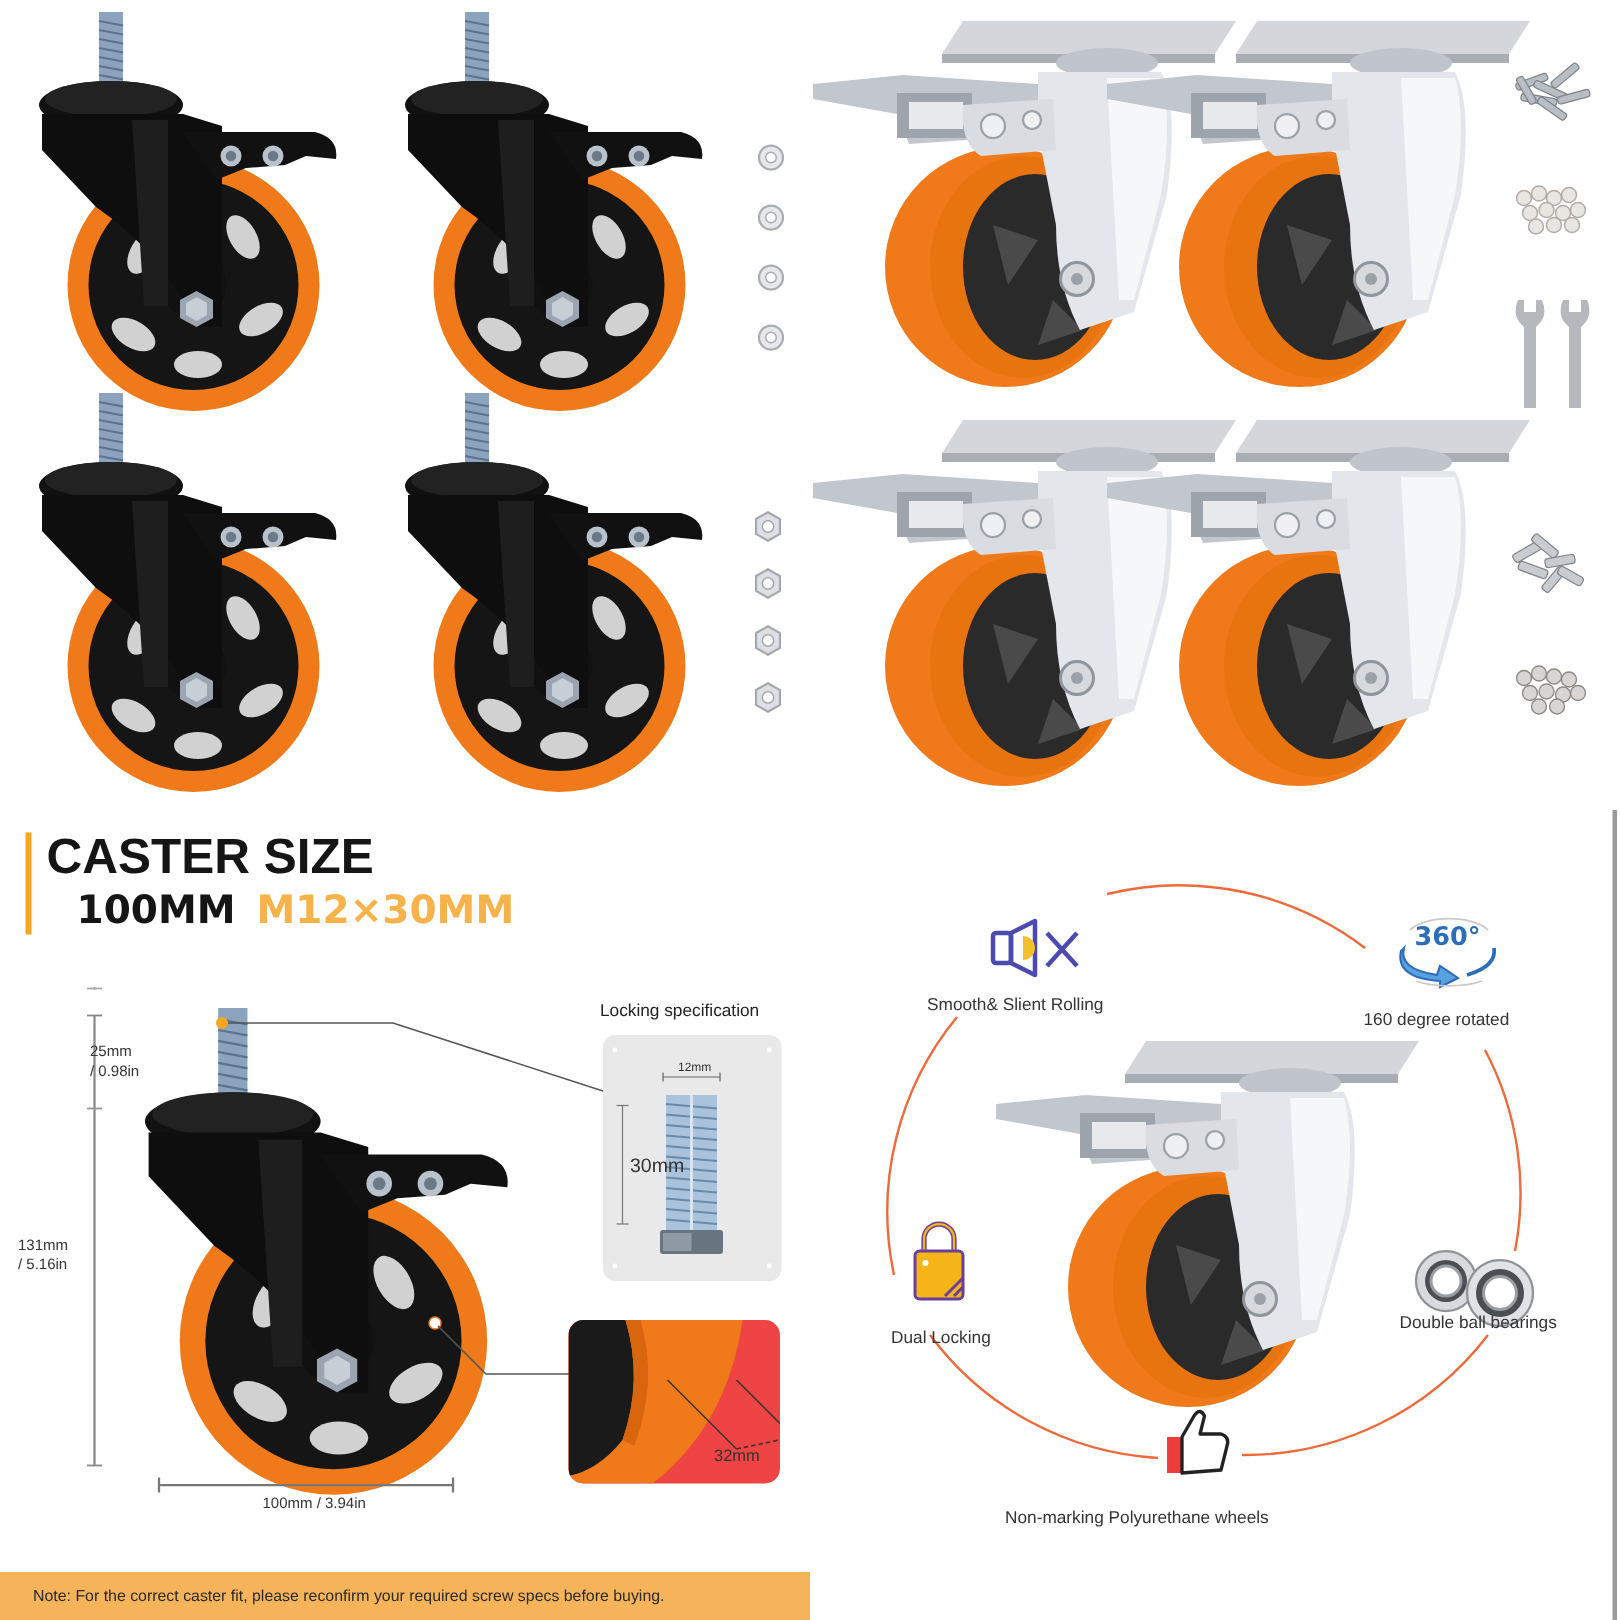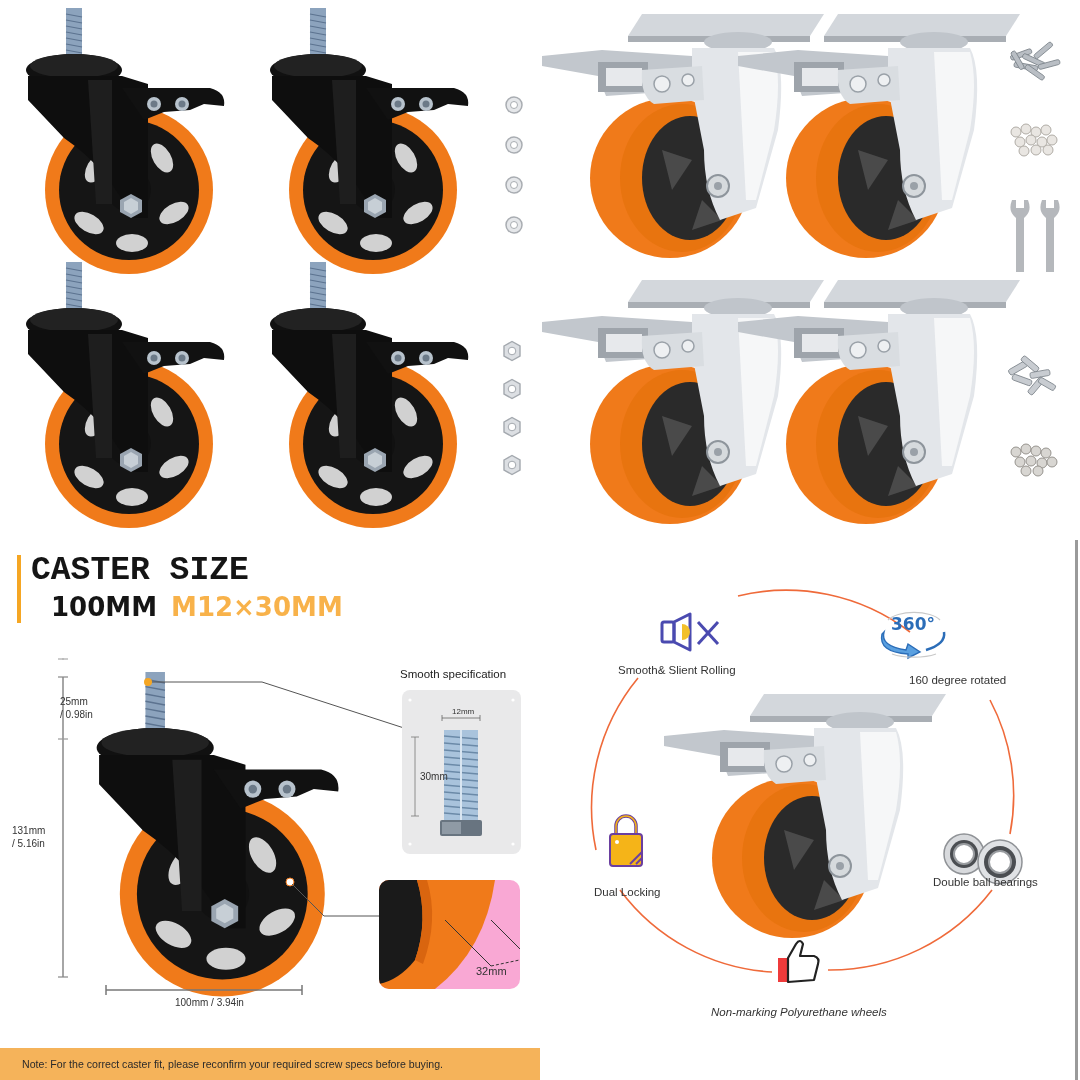--- a/index.html
+++ b/index.html
@@ -3,30 +3,30 @@
 <meta charset="utf-8">
 <style>
   * { box-sizing: border-box; margin: 0; padding: 0; }
   html, body { width: 1080px; height: 1080px; background: #ffffff; overflow: hidden; }
   body { position: relative; font-family: "Liberation Sans", sans-serif; }
   .abs { position: absolute; }
   svg { display: block; overflow: visible; }
 
   
   .caster-title-bar { position: absolute; left: 17px; top: 555px; width: 4px; height: 68px; background: #f5a623; }
-  .caster-title { position: absolute; left: 31px; top: 552px; font-family: Liberation Mono, monospace; font-weight: bold; font-size: 33px; letter-spacing: 0px; color: #151515; }
+  .caster-title { position: absolute; left: 31px; top: 552px; font-family: Liberation Sans, sans-serif; font-weight: bold; font-size: 33px; letter-spacing: 0px; color: #151515; }
   .caster-sub { position: absolute; left: 31px; top: 592px; font-family: "DejaVu Sans", sans-serif; font-size: 26px; font-weight: bold; color: #151515; margin-left: 20px; }
   .caster-sub .accent { color: #f8b24a; margin-left: 14px; }
 
   .dim-label { position: absolute; font-size: 10px; color: #333; line-height: 13px; }
 
   .thread-card { position: absolute; left: 402px; top: 690px; width: 119px; height: 164px; background: #e9e9ea; border-radius: 8px; padding-left: 21px; }
   .thread-title { position: absolute; left: 400px; top: 668px; font-size: 11.5px; color: #222; }
 
-  .tread-card { position: absolute; left: 379px; top: 880px; width: 141px; height: 109px; background: #f9a8d4; border-radius: 10px; overflow: hidden; }
+  .tread-card { position: absolute; left: 379px; top: 880px; width: 141px; height: 109px; background: #ef4444; border-radius: 10px; overflow: hidden; }
 
   .note-bar { position: absolute; left: 0; top: 1048px; width: 540px; height: 32px; background: #f5b35a; }
   .note-text { position: absolute; left: 22px; top: 1058px; font-size: 10.6px; color: #2a2a2a; }
 
   .feature-label { position: absolute; font-size: 11.5px; color: #333; white-space: nowrap; }
 
   .right-edge { position: absolute; left: 1075px; top: 540px; width: 3px; height: 540px; background: #9a9a9a; }
 </style>
 </head>
 <body>
@@ -249,21 +249,21 @@
   <polyline points="152,214 184,246 240,246" fill="none" stroke="#555" stroke-width="1"></polyline>
 </svg>
 
 <svg class="abs" width="200" height="12" style="left:104px;top:984px;">
   <line x1="2" y1="6" x2="198" y2="6" stroke="#777" stroke-width="1.5"></line>
   <line x1="2" y1="1" x2="2" y2="11" stroke="#777" stroke-width="1.5"></line>
   <line x1="198" y1="1" x2="198" y2="11" stroke="#777" stroke-width="1.5"></line>
 </svg>
 <div class="dim-label" style="left:175px;top:996px;">100mm / 3.94in</div>
 
-<div class="thread-title">Smooth specification</div>
+<div class="thread-title">Locking specification</div>
 <div class="thread-card">
   <svg class="abs" width="119" height="164" style="left:0;top:0;">
     <g fill="#ffffff">
         <circle cx="8" cy="10" r="1.6"></circle>
         <circle cx="111" cy="10" r="1.6"></circle>
         <circle cx="8" cy="154" r="1.6"></circle>
         <circle cx="111" cy="154" r="1.6"></circle>
       </g>
     <line x1="40" y1="28" x2="78" y2="28" stroke="#666" stroke-width="0.8"></line>
     <line x1="40" y1="25" x2="40" y2="31" stroke="#666" stroke-width="0.8"></line>
@@ -284,21 +284,21 @@
       <line x1="42" y1="102" x2="76" y2="105"></line>
         <line x1="42" y1="109" x2="76" y2="112"></line>
       <line x1="42" y1="116" x2="76" y2="119"></line>
         <line x1="42" y1="123" x2="76" y2="126"></line>
     </g>
     <rect x="58" y="40" width="2" height="92" fill="#d8e5f1"></rect>
     <rect x="38" y="130" width="42" height="16" rx="2" fill="#687480"></rect>
     <rect x="40" y="132" width="19" height="12" fill="#8f9aa5"></rect>
   </svg>
   <div class="dim-label" style="left:50px;top:15px;font-size:8px;">12mm</div>
-  <div class="dim-label" style="left:18px;top:80px;font-size:10px;">30mm</div>
+  <div class="dim-label" style="left:18px;top:80px;font-size:13px;">30mm</div>
 </div>
 
 <div class="tread-card">
   <svg class="abs" width="141" height="109" style="left:0;top:0;">
     <path d="M0 0 L116 0 Q106 70 56 109 L0 109 Z" fill="#f07a1a"></path>
     <path d="M0 0 L38 0 Q50 40 36 80 Q20 100 0 104 Z" fill="#1a1a1a"></path>
     <path d="M38 0 L48 0 Q60 40 44 84 L36 80 Q50 40 38 0 Z" fill="#d9650f"></path>
     <line x1="66" y1="40" x2="112" y2="86" stroke="#333" stroke-width="1"></line>
     <line x1="112" y1="40" x2="150" y2="78" stroke="#333" stroke-width="1"></line>
     <line x1="112" y1="86" x2="150" y2="78" stroke="#333" stroke-width="1" stroke-dasharray="3,2"></line>
@@ -325,21 +325,21 @@
   <svg width="64" height="42">
     <rect x="2" y="10" width="12" height="20" rx="2" fill="none" stroke="#4a4ab0" stroke-width="3"></rect>
     <path d="M14 10 L30 2 L30 38 L14 30 Z" fill="none" stroke="#4a4ab0" stroke-width="3" stroke-linejoin="round"></path>
     <path d="M22 12 A8 8 0 0 1 22 28 Z" fill="#f2c02a"></path>
     <line x1="38" y1="10" x2="58" y2="32" stroke="#4a4ab0" stroke-width="3"></line>
     <line x1="58" y1="10" x2="38" y2="32" stroke="#4a4ab0" stroke-width="3"></line>
   </svg>
 </div>
 <div class="feature-label" style="left:618px;top:664px;">Smooth&amp; Slient Rolling</div>
 
-<div class="abs" style="left:878px;top:598px;">
+<div class="abs" style="left:930px;top:598px;">
   <svg width="72" height="62">
     <path d="M10 22 A28 12 0 0 1 62 22" fill="none" stroke="#c9c9c9" stroke-width="1.2"></path>
     <text x="13" y="32" font-family="DejaVu Sans, sans-serif" font-size="17" fill="#2b6db8" font-weight="bold">360°</text>
     <path d="M6 34 Q2 48 28 52 L30 46 L42 54 L30 60 L30 56 Q0 54 4 36 Z" fill="#5aa0e0" stroke="#2b6db8" stroke-width="1.4"></path>
     <path d="M66 34 Q68 46 48 52" fill="none" stroke="#2b6db8" stroke-width="2.5"></path>
     <path d="M14 56 A30 10 0 0 0 58 56" fill="none" stroke="#c9c9c9" stroke-width="1.2"></path>
   </svg>
 </div>
 <div class="feature-label" style="left:909px;top:674px;">160 degree rotated</div>
 
@@ -366,15 +366,15 @@
   </svg>
 </div>
 <div class="feature-label" style="left:933px;top:876px;">Double ball bearings</div>
 
 <div class="abs" style="left:776px;top:938px;">
   <svg width="46" height="46">
     <rect x="2" y="20" width="10" height="24" fill="#ef3b3b"></rect>
     <path d="M12 20 L20 6 Q24 0 27 6 L24 18 L38 18 Q44 20 42 26 L38 42 L12 44 Z" fill="none" stroke="#222" stroke-width="2.2" stroke-linejoin="round"></path>
   </svg>
 </div>
-<div class="feature-label" style="left:711px;top:1006px;font-style:italic;">Non-marking Polyurethane wheels</div>
+<div class="feature-label" style="left:670px;top:1006px;">Non-marking Polyurethane wheels</div>
 
 <div class="right-edge"></div>
 
 </body></html>

